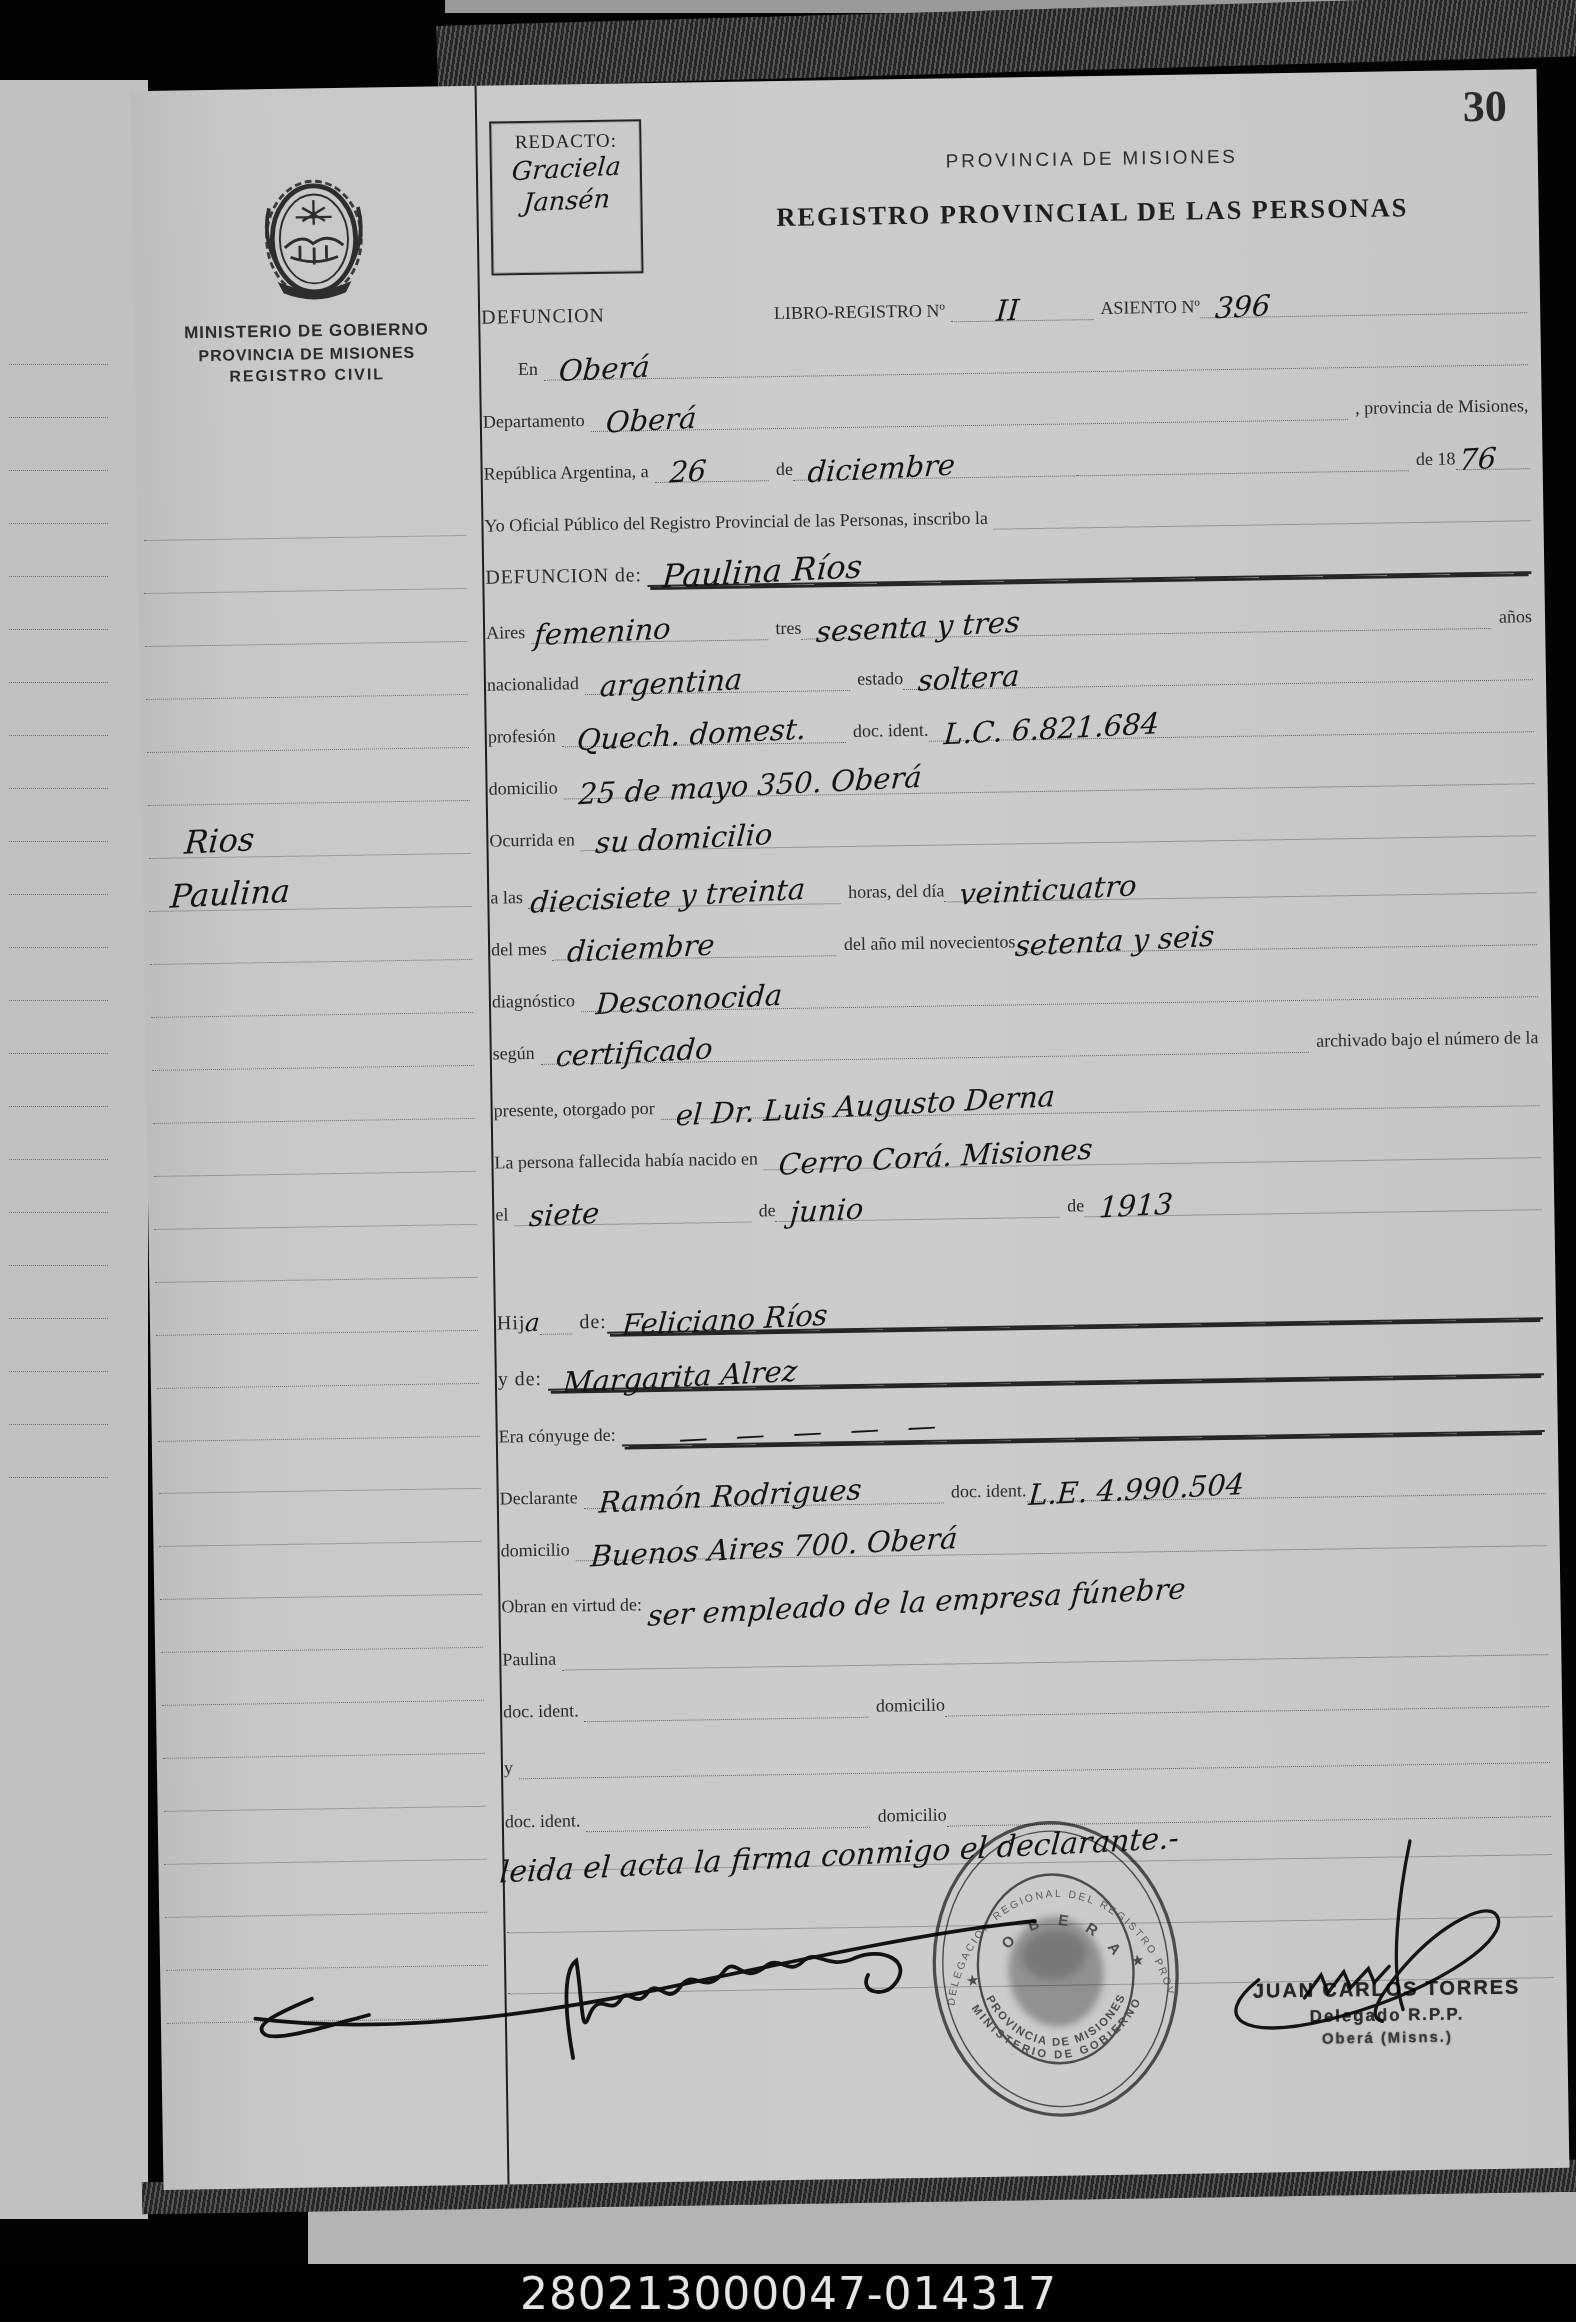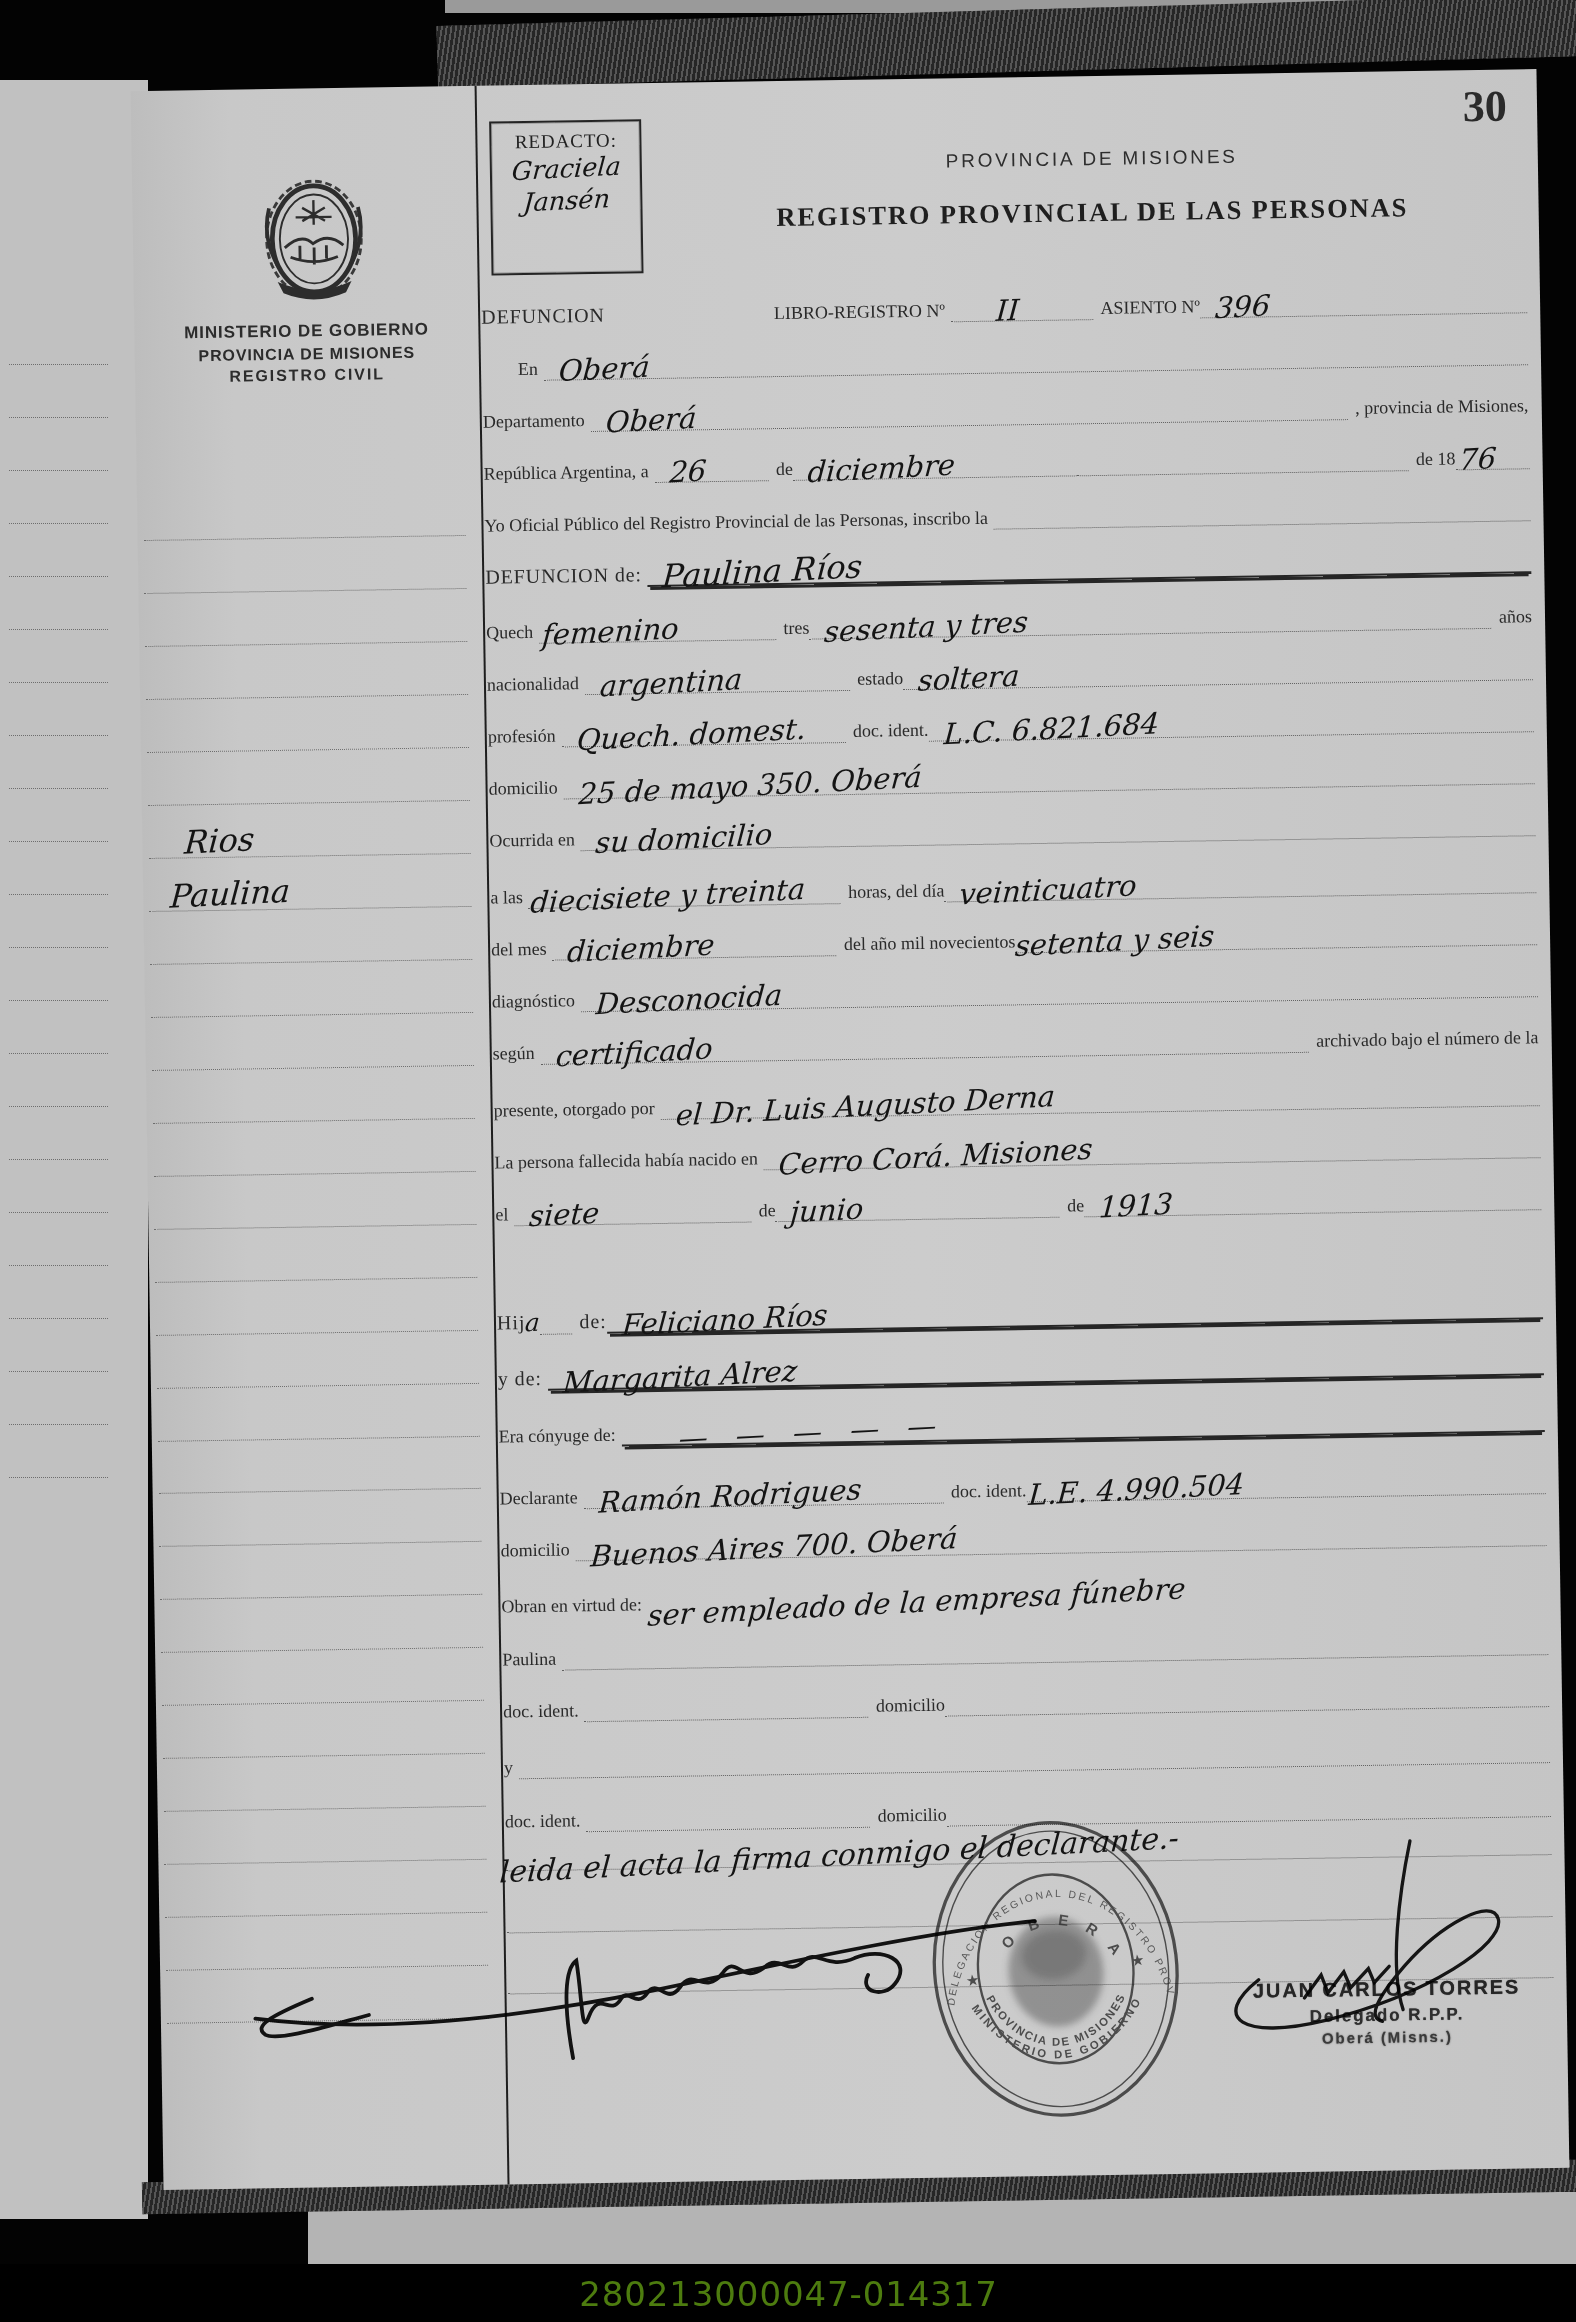--- a/index.html
+++ b/index.html
@@ -54,21 +54,21 @@
   .stamp{position:absolute;left:763px;top:1736px;mix-blend-mode:multiply;opacity:.82;transform:rotate(-6deg);}
   .sig{position:absolute;mix-blend-mode:multiply;}
   .official{position:absolute;left:1067px;top:1906px;width:318px;text-align:center;
             font-family:"Liberation Sans",sans-serif;font-weight:bold;mix-blend-mode:multiply;}
   .official .nm{font-size:20px;letter-spacing:1.9px;color:#303030;text-shadow:0 0 0.9px #555;}
   .official .tt{font-size:17px;letter-spacing:1.9px;color:#3a3a3a;margin-top:4.7px;text-shadow:0 0 0.9px #666;}
   .official .pl{font-size:15px;letter-spacing:1.9px;color:#4a4a4a;margin-top:3.8px;text-shadow:0 0 1.9px #777;}
   
   .barcode{position:absolute;left:0;top:2264px;width:1577px;height:59px;background:#000;
            display:flex;align-items:center;justify-content:center;}
-  .barcode span{font-family:"DejaVu Sans",sans-serif;font-size:34px;color:#4d7c0f;letter-spacing:0.9px;}
+  .barcode span{font-family:"DejaVu Sans",sans-serif;font-size:44px;color:#e5e5e5;letter-spacing:0.9px;}
   svg text{font-family:"Liberation Sans",sans-serif;}
 </style>
 </head>
 <body>
 
 <div class="scan">
 
   <div class="top-sliver"></div>
   <div class="binding-top weave"></div>
 
@@ -217,21 +217,21 @@
       </div>
 
       <div class="row" style="top:462px">
         <span class="lbl big-lbl">DEFUNCION de:</span>
         <span class="fill dbl">
             <i class="hw" style="font-size:32px">Paulina Ríos</i>
           </span>
       </div>
 
       <div class="row" style="top:517px">
-        <span class="lbl">Quech</span>
+        <span class="lbl">Aires</span>
         <span class="fill" style="flex:0 0 237px">
             <i class="hw" style="left:3.8px">femenino</i>
           </span>
         <span class="lbl after">tres</span>
         <span class="fill">
             <i class="hw">sesenta y tres</i>
           </span>
         <span class="lbl after">años</span>
       </div>
 

